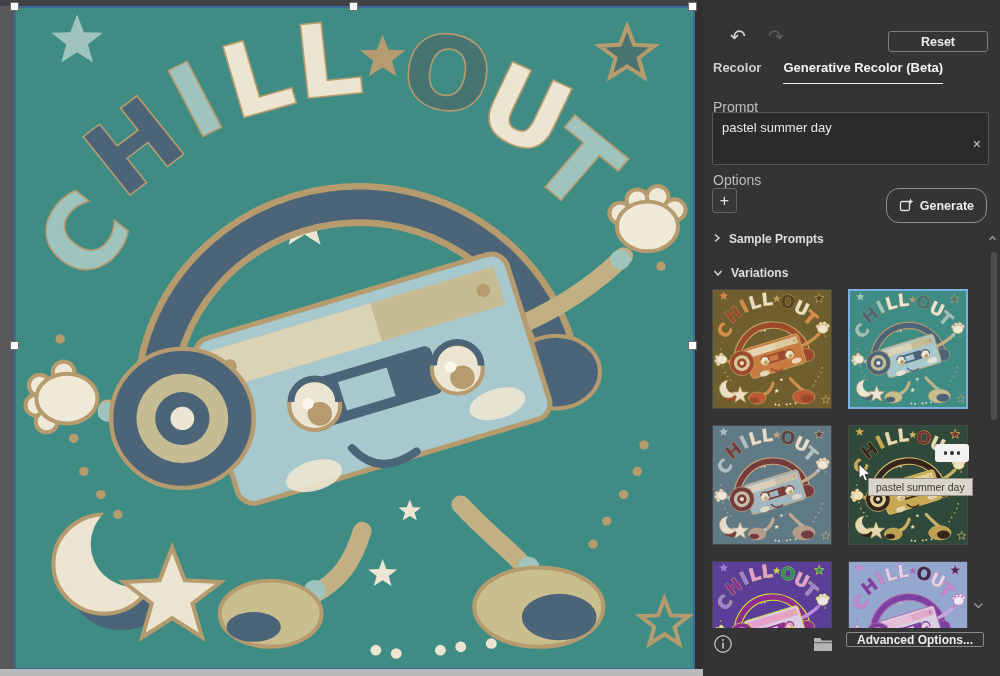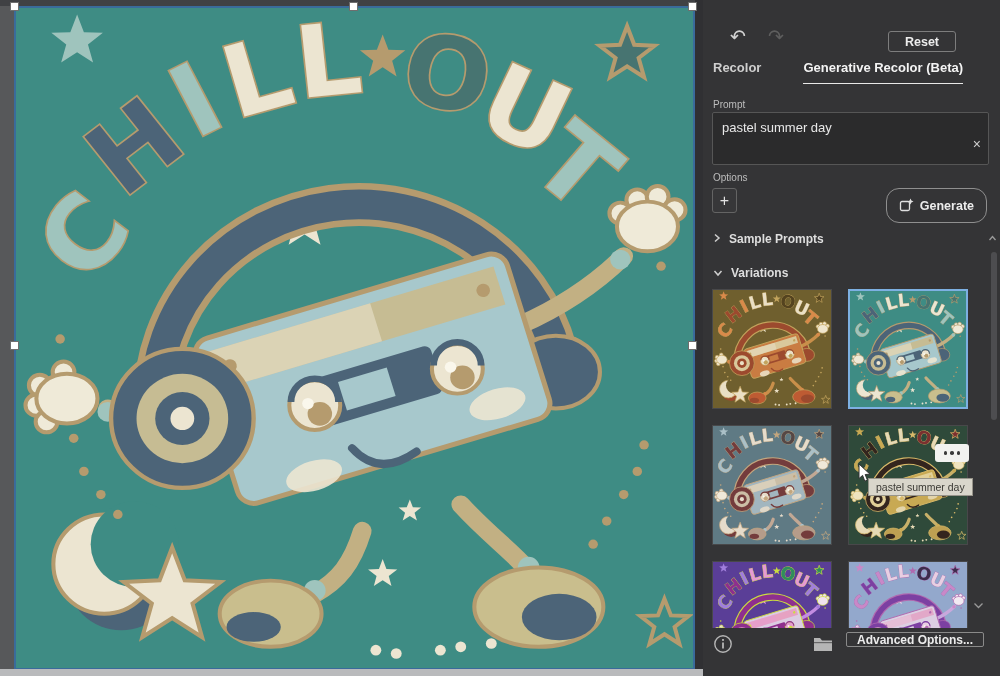--- a/index.html
+++ b/index.html
@@ -14,27 +14,27 @@
   .right-gap{position:absolute;left:695px;top:0;width:8px;height:676px;background:#303033;}
   .selection-border{position:absolute;left:14px;top:6px;width:681px;height:664px;
       border:2px solid #3a6b9b;pointer-events:none;}
   .handle{position:absolute;width:9px;height:9px;background:#fff;border:1px solid #6e6e6e;}
   .hscroll{position:absolute;left:0;top:669px;width:703px;height:7px;background:#b9babc;}
   
   .panel{position:absolute;left:703px;top:0;width:297px;height:676px;background:#343436;color:#e4e4e4;}
   .icon-btn{position:absolute;width:26px;height:24px;font-size:19px;line-height:22px;text-align:center;cursor:pointer;}
   .undo{left:22px;top:26px;color:#d2d2d2;}
   .redo{left:60px;top:26px;color:#5e5e5e;}
-  .reset-btn{position:absolute;left:185px;top:31px;width:68px;height:21px;background:transparent;
+  .reset-btn{position:absolute;left:185px;top:31px;width:100px;height:21px;background:transparent;
       border:1px solid #7d7d7d;border-radius:3px;color:#ececec;font-size:12.5px;font-weight:bold;
       font-family:inherit;cursor:pointer;}
   .tabs{position:absolute;left:10px;top:60px;height:24px;display:flex;gap:22px;font-size:13px;font-weight:bold;}
   .tab{padding-bottom:6px;cursor:pointer;color:#cfcfcf;}
-  .tab.active{color:#f4f4f4;border-bottom:1.5px solid #e8e8e8;margin-left:20px;}
-  .field-label{position:absolute;left:10px;font-size:10px;color:#bdbdbd;}
+  .tab.active{color:#f4f4f4;border-bottom:1.5px solid #e8e8e8;}
+  .field-label{position:absolute;left:10px;font-size:14px;color:#bdbdbd;}
   .prompt-box{position:absolute;left:9px;top:112px;width:277px;height:53px;background:#2b2b2c;
       border:1px solid #565656;border-radius:2px;}
   .prompt-text{position:absolute;left:9px;top:7px;font-size:13px;color:#e8e8e8;}
   .clear-x{position:absolute;right:7px;top:24px;font-size:14px;color:#cfcfcf;cursor:pointer;line-height:14px;}
   .add-color-btn{position:absolute;left:9px;top:188px;width:25px;height:25px;background:#373739;
       border:1px solid #646464;border-radius:3px;color:#e2e2e2;font-size:16px;line-height:22px;
       text-align:center;cursor:pointer;font-family:inherit;}
   .generate-btn{position:absolute;right:13px;top:188px;height:35px;padding:0 12px;display:flex;
       align-items:center;gap:6px;background:transparent;border:1px solid #8f8f8f;border-radius:13px;
       color:#ececec;font-size:12.5px;font-weight:bold;font-family:inherit;cursor:pointer;}

